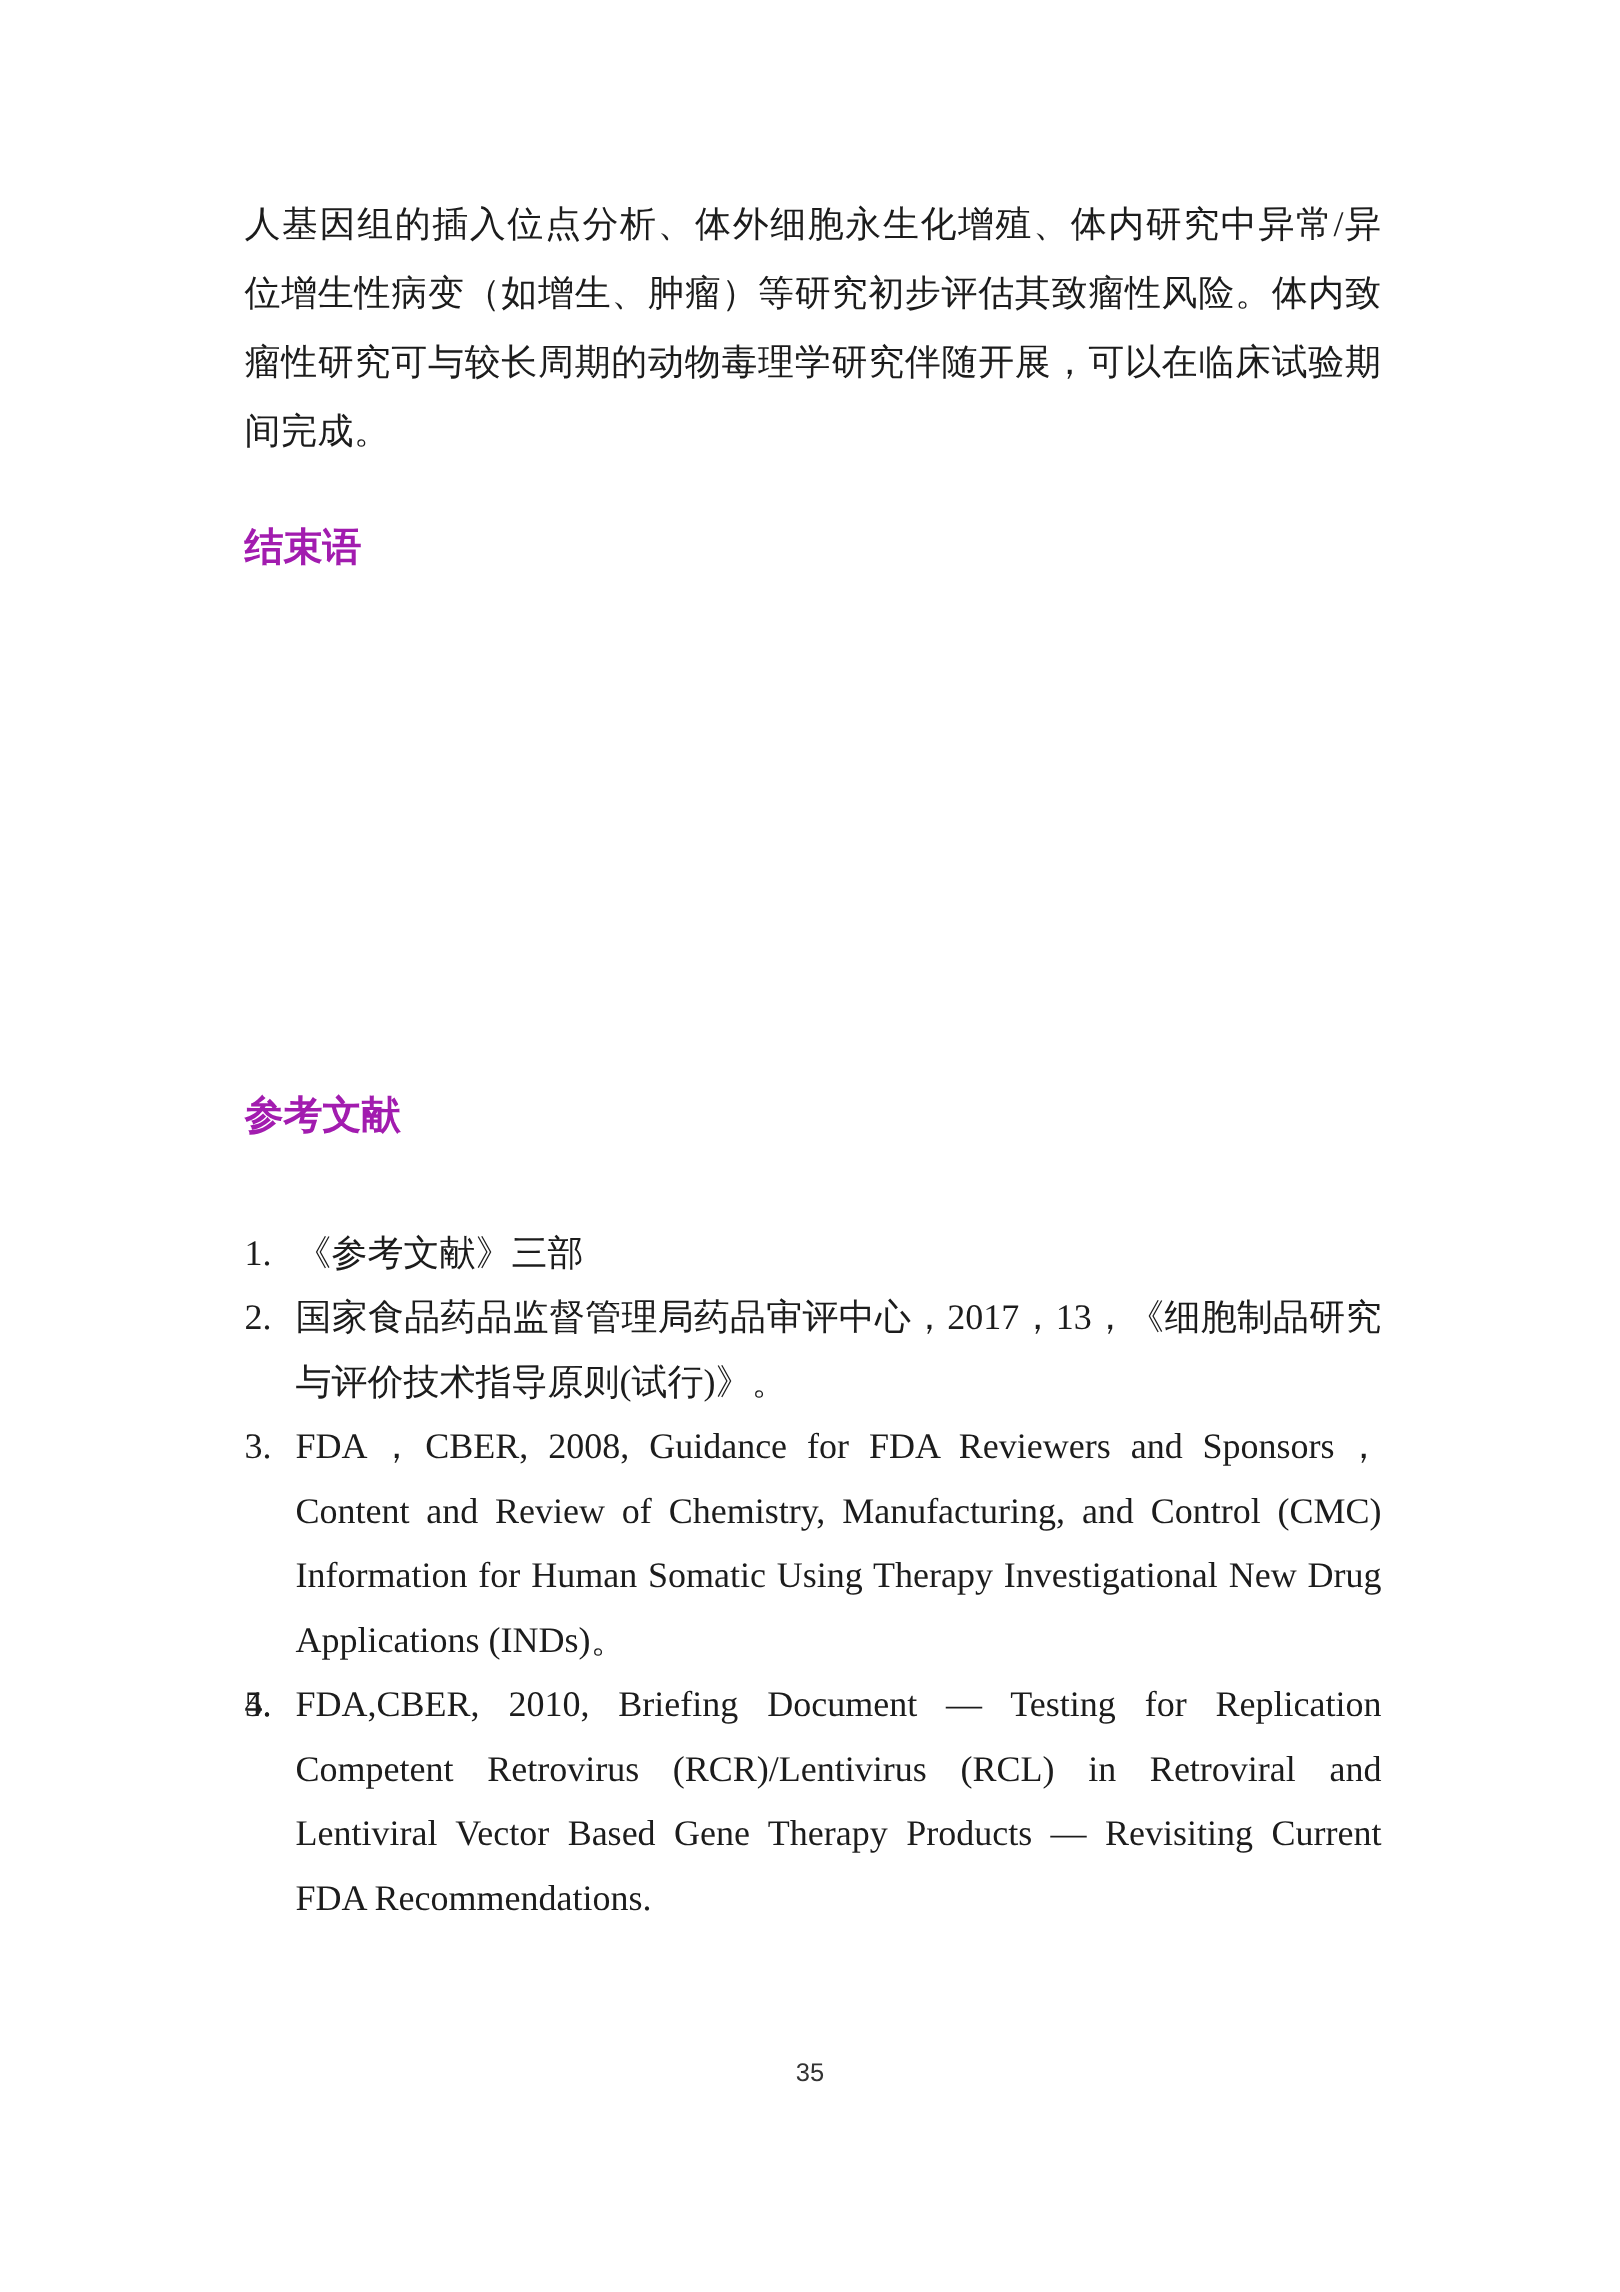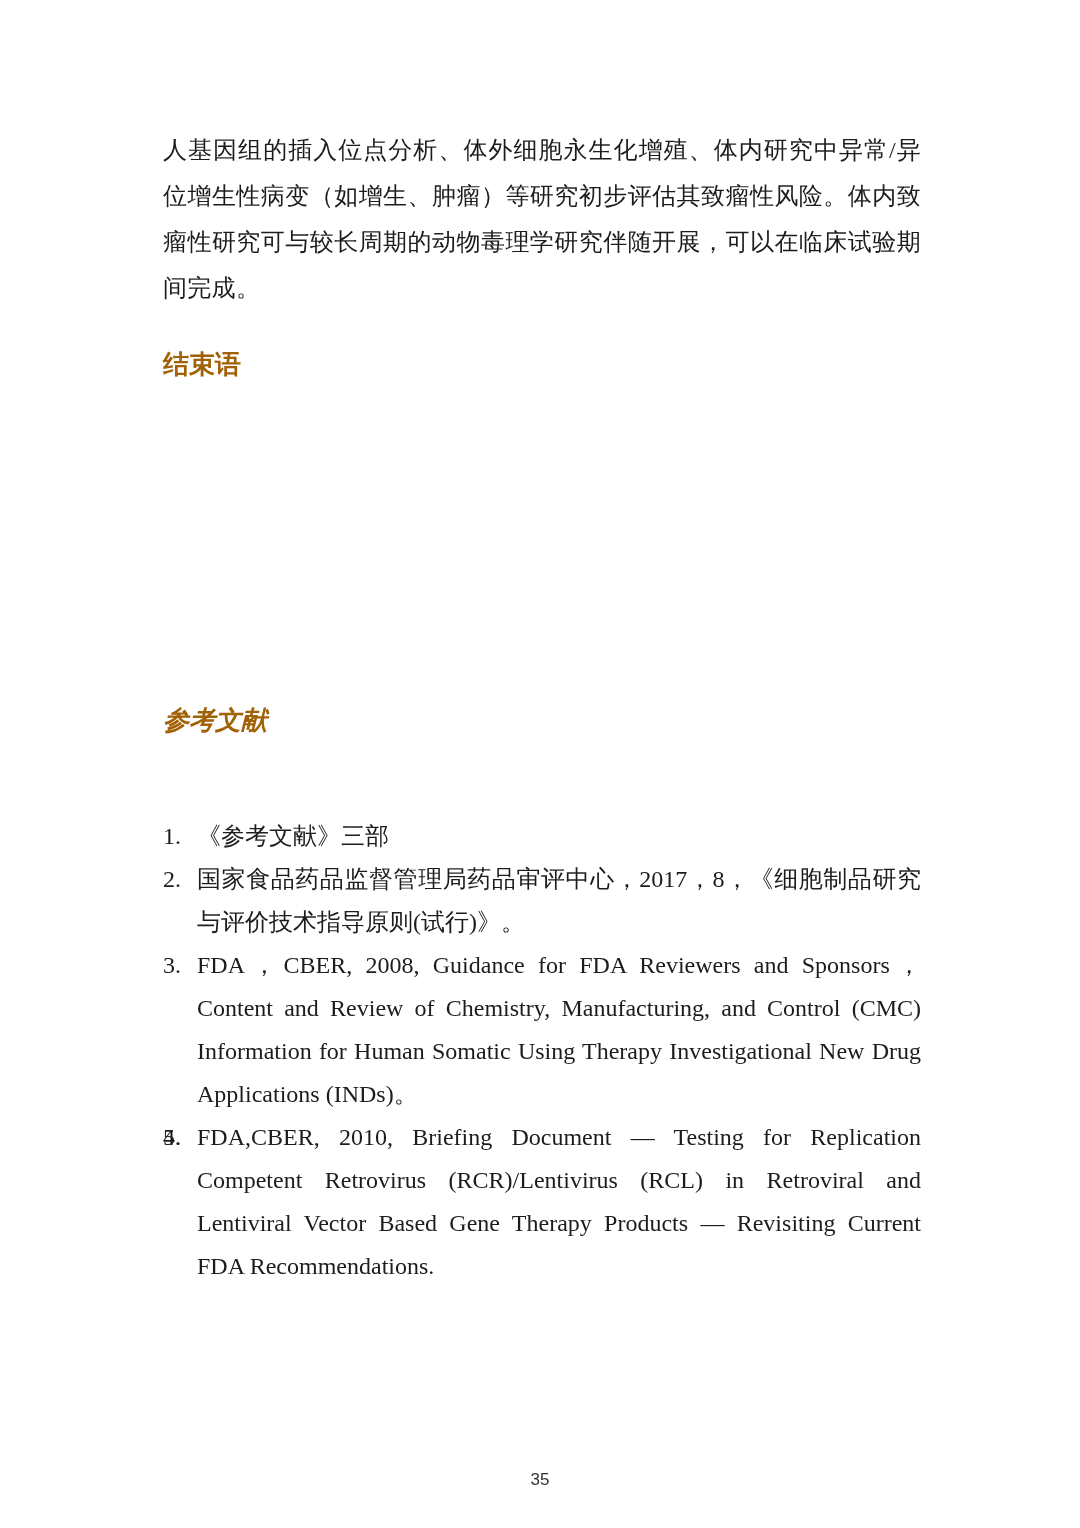--- a/index.html
+++ b/index.html
@@ -33,21 +33,21 @@
   }
   .para.indent {
     text-indent: 50px;
   }
   .section-heading {
     margin: 0;
     font-family: "Liberation Sans", "DejaVu Sans", sans-serif;
     font-weight: bold;
     font-size: 26px;
     line-height: 32px;
-    color: #a16207;
+    color: #a21caf;
   }
   .refs {
     margin: 0;
     padding: 0;
     list-style: none;
   }
   .ref-item {
     position: relative;
     margin: 0;
     padding-left: 34px;
@@ -57,48 +57,48 @@
     text-justify: inter-ideograph;
   }
   .ref-num {
     position: absolute;
     left: 0;
     top: 0;
   }
   .page-number {
     position: absolute;
     left: 0;
-    top: 1470px;
+    top: 1372px;
     width: 1080px;
     text-align: center;
     font-family: "Liberation Sans", "DejaVu Sans", sans-serif;
     font-size: 17px;
     color: #333333;
   }
 </style>
 </head>
 <body>
 
 <div class="page">
 
   <p class="para content-block" style="top: 127px;">人基因组的插入位点分析、体外细胞永生化增殖、体内研究中异常/异位增生性病变（如增生、肿瘤）等研究初步评估其致瘤性风险。体内致瘤性研究可与较长周期的动物毒理学研究伴随开展，可以在临床试验期间完成。</p>
 
   <h2 class="section-heading content-block" style="top: 348px;">结束语</h2>
 
 
-  <h2 class="section-heading content-block" style="top: 704px; font-style: italic;">参考文献</h2>
+  <h2 class="section-heading content-block" style="top: 727px;">参考文献</h2>
 
   <ol class="refs content-block" style="top: 815px;">
     <li class="ref-item">
       <span class="ref-num">1.</span>
       <span class="ref-text">《参考文献》三部</span>
     </li>
     <li class="ref-item">
       <span class="ref-num">2.</span>
-      <span class="ref-text">国家食品药品监督管理局药品审评中心，2017，8，《细胞制品研究与评价技术指导原则(试行)》。</span>
+      <span class="ref-text">国家食品药品监督管理局药品审评中心，2017，13，《细胞制品研究与评价技术指导原则(试行)》。</span>
     </li>
     <li class="ref-item">
       <span class="ref-num">3.</span>
       <span class="ref-text">FDA，CBER, 2008, Guidance for FDA Reviewers and Sponsors，Content and Review of Chemistry, Manufacturing, and Control (CMC) Information for Human Somatic Using Therapy Investigational New Drug Applications (INDs)。</span>
     </li>
     <li class="ref-item">
       <span class="ref-num">4.</span>
     </li>
     <li class="ref-item">
       <span class="ref-num">5.</span>

